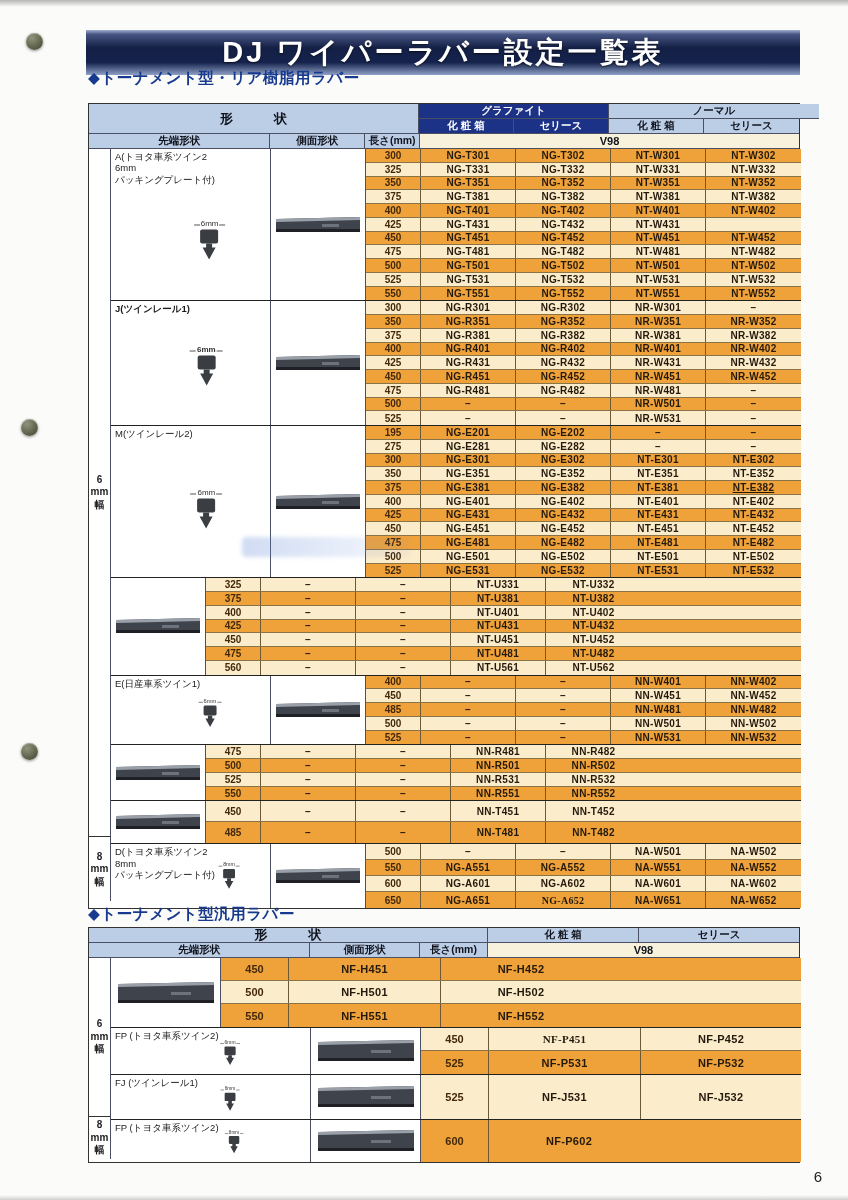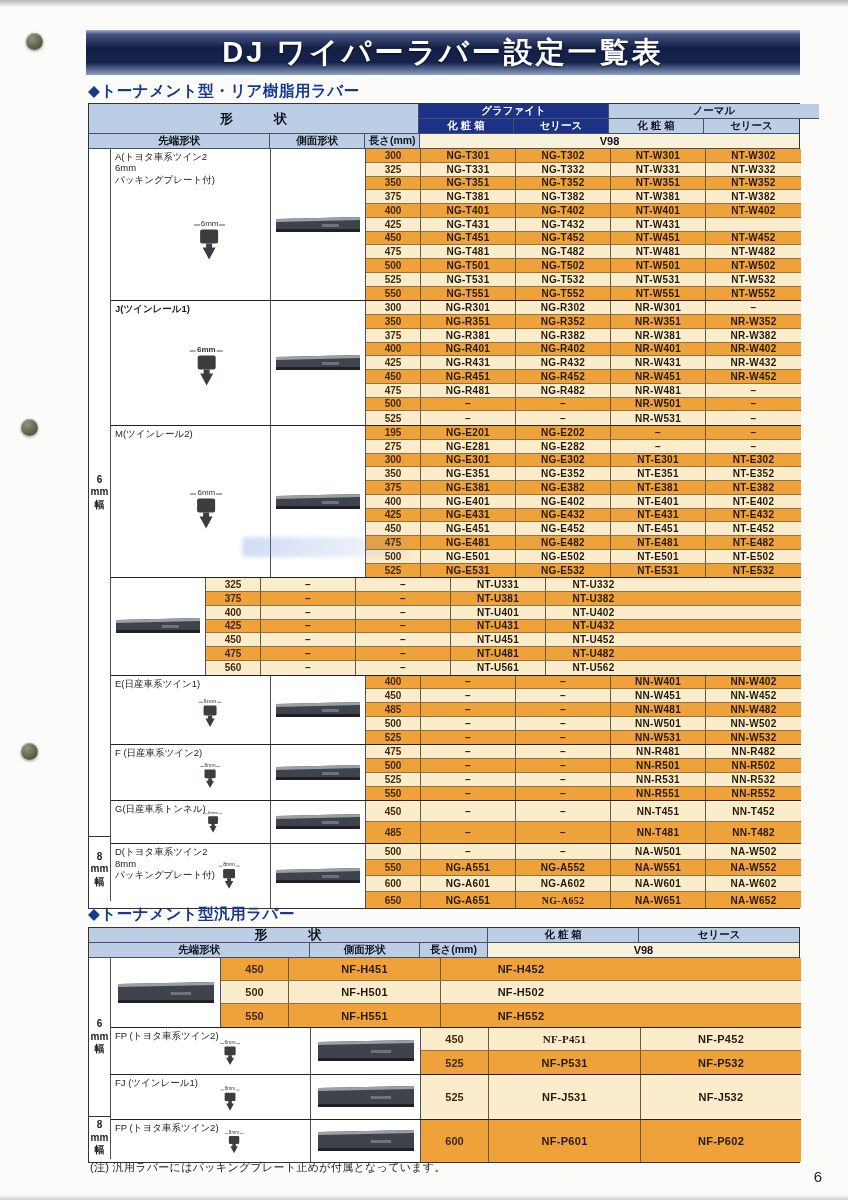--- a/index.html
+++ b/index.html
@@ -13,21 +13,21 @@
     background:radial-gradient(circle at 35% 30%,#90947c,#5d6149 60%,#42453a);
     box-shadow:0 1px 3px rgba(0,0,0,.45), inset 0 1px 1px rgba(255,255,255,.35);}
 
   .titlebar{position:absolute;left:86px;top:30px;width:714px;height:45px;
     background:linear-gradient(180deg,#9fadce 0%,#455481 10%,#141f45 40%,#15234c 72%,#8fa0c6 100%);
     display:flex;align-items:center;justify-content:center;
     color:#fff;font-weight:bold;font-size:29px;letter-spacing:3px;
     text-shadow:0 1px 2px rgba(0,0,0,.6);}
 
   .section{position:absolute;left:88px;font-weight:bold;font-size:15.5px;color:#17398e;letter-spacing:.5px;}
-  .s1{top:81px;} .s2{top:904px;}
+  .s1{top:68px;} .s2{top:904px;}
 
   .tbl{position:absolute;left:88px;width:712px;border:1.5px solid #333;box-sizing:border-box;background:#fff;}
   #t1{top:103px;} #t2{top:927px;}
   .tbl *{box-sizing:border-box;}
 
   .hrow{display:flex;}
   .hcol{display:flex;flex-direction:column;}
   .hc{display:flex;align-items:center;justify-content:center;
     font-size:10.5px;font-weight:bold;color:#10131c;
     border-right:1px solid #4a4f63;border-bottom:1px solid #4a4f63;}
@@ -336,21 +336,21 @@
                 <div class="pcell" style="width: 95px;">NG-E351</div>
                 <div class="pcell" style="width: 95px;">NG-E352</div>
                 <div class="pcell" style="width: 95px;">NT-E351</div>
                 <div class="pcell last" style="width: 95px;">NT-E352</div>
               </div>
               <div class="drow o" style="height: 13.75px;">
                 <div class="lencell" style="width: 55px;">375</div>
                 <div class="pcell" style="width: 95px;">NG-E381</div>
                 <div class="pcell" style="width: 95px;">NG-E382</div>
                 <div class="pcell" style="width: 95px;">NT-E381</div>
-                <div class="pcell last" style="width: 95px;">NT-E382</div>
+                <div class="pcell last" style="width: 95px; text-decoration: underline;">NT-E382</div>
               </div>
               <div class="drow c" style="height: 13.75px;">
                 <div class="lencell" style="width: 55px;">400</div>
                 <div class="pcell" style="width: 95px;">NG-E401</div>
                 <div class="pcell" style="width: 95px;">NG-E402</div>
                 <div class="pcell" style="width: 95px;">NT-E401</div>
                 <div class="pcell last" style="width: 95px;">NT-E402</div>
               </div>
               <div class="drow o" style="height: 13.75px;">
                 <div class="lencell" style="width: 55px;">425</div>
@@ -495,24 +495,20 @@
               <div class="drow o" style="height: 13.75px;">
                 <div class="lencell" style="width: 55px;">525</div>
                 <div class="pcell" style="width: 95px;">–</div>
                 <div class="pcell" style="width: 95px;">–</div>
                 <div class="pcell" style="width: 95px;">NN-W531</div>
                 <div class="pcell last" style="width: 95px;">NN-W532</div>
               </div>
             </div>
           </div>
           <div class="grp">
-            <div class="tipcell" style="width: 160px; height: 55px;">F (日産車系ツイン2)<div class="diagram" style="left: 62%; top: 55%; transform: translate(-50%, -50%) scale(0.62);"><div class="mm"><i></i><span>6mm</span><i></i></div><svg width="30" height="32" viewBox="0 0 30 32">
-                  <rect x="6" y="1" width="18" height="14" rx="2" fill="#3a3d42"></rect>
-                  <path d="M12 15 L18 15 L18 19 L21.5 19 L15 31 L8.5 19 L12 19 Z" fill="#3a3d42"></path>
-                </svg></div></div>
             <div class="sidecell" style="width: 95px; height: 55px;">
               <svg class="sidebar-svg" width="86" height="20" viewBox="0 0 86 20">
                 <polygon points="1,4 85,2 85,14 1,17" fill="#3f434b"></polygon>
                 <polygon points="1,4 85,2 85,5 1,7" fill="#9aa0a9"></polygon>
                 <rect x="1" y="14" width="84" height="3" fill="#1e2025"></rect>
                 <rect x="47" y="9" width="17" height="3" fill="#6d727c"></rect>
               </svg>
             </div>
             <div class="rows">
               <div class="drow c" style="height: 13.75px;">
@@ -539,24 +535,20 @@
               <div class="drow o" style="height: 13.75px;">
                 <div class="lencell" style="width: 55px;">550</div>
                 <div class="pcell" style="width: 95px;">–</div>
                 <div class="pcell" style="width: 95px;">–</div>
                 <div class="pcell" style="width: 95px;">NN-R551</div>
                 <div class="pcell last" style="width: 95px;">NN-R552</div>
               </div>
             </div>
           </div>
           <div class="grp">
-            <div class="tipcell" style="width: 160px; height: 42px;">G(日産車系トンネル)<div class="diagram" style="left: 64%; top: 50%; transform: translate(-50%, -50%) scale(0.55);"><div class="mm"><i></i><span>6mm</span><i></i></div><svg width="30" height="32" viewBox="0 0 30 32">
-                  <rect x="6" y="1" width="18" height="14" rx="2" fill="#3a3d42"></rect>
-                  <path d="M12 15 L18 15 L18 19 L21.5 19 L15 31 L8.5 19 L12 19 Z" fill="#3a3d42"></path>
-                </svg></div></div>
             <div class="sidecell" style="width: 95px; height: 42px;">
               <svg class="sidebar-svg" width="86" height="20" viewBox="0 0 86 20">
                 <polygon points="1,4 85,2 85,14 1,17" fill="#3f434b"></polygon>
                 <polygon points="1,4 85,2 85,5 1,7" fill="#9aa0a9"></polygon>
                 <rect x="1" y="14" width="84" height="3" fill="#1e2025"></rect>
                 <rect x="47" y="9" width="17" height="3" fill="#6d727c"></rect>
               </svg>
             </div>
             <div class="rows">
               <div class="drow c" style="height: 21px;">
@@ -731,26 +723,24 @@
               <svg class="sidebar-svg" width="98" height="26" viewBox="0 0 98 26">
                 <polygon points="1,4 97,2 97,20 1,23" fill="#3f434b"></polygon>
                 <polygon points="1,4 97,2 97,5 1,7" fill="#9aa0a9"></polygon>
                 <rect x="1" y="20" width="96" height="3" fill="#1e2025"></rect>
                 <rect x="54" y="12" width="20" height="3" fill="#6d727c"></rect>
               </svg>
             </div>
             <div class="rows">
               <div class="drow o" style="height: 42px;">
                 <div class="lencell" style="width: 68px;">600</div>
-                <div class="pcell" style="width: 152px;">NF-P601</div>
                 <div class="pcell last" style="width: 160px;">NF-P602</div>
               </div>
             </div>
           </div>
         </div>
       </div>
     </div>
 
   <div class="ghost"></div>
 
-  <div class="footnote">(注) 汎用ラバーにはパッキングプレート止めが付属となっています。</div>
   <div class="pagenum">6</div>
 </div>
 
 </body></html>

